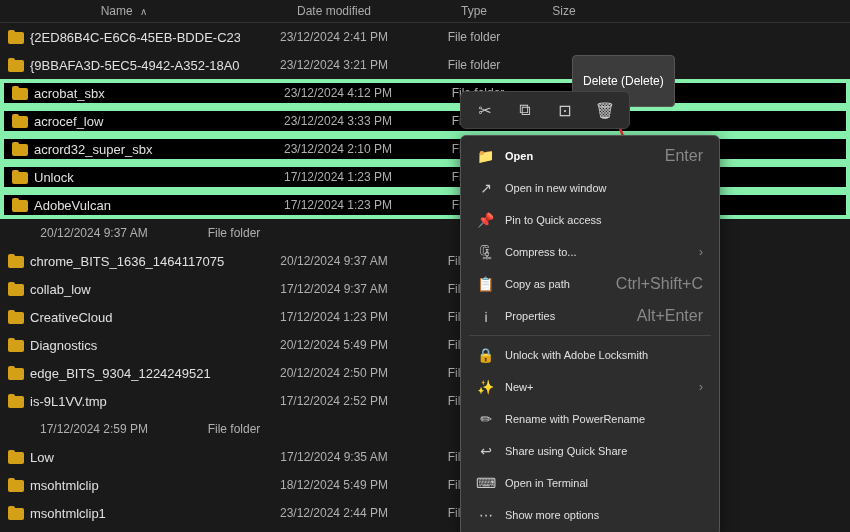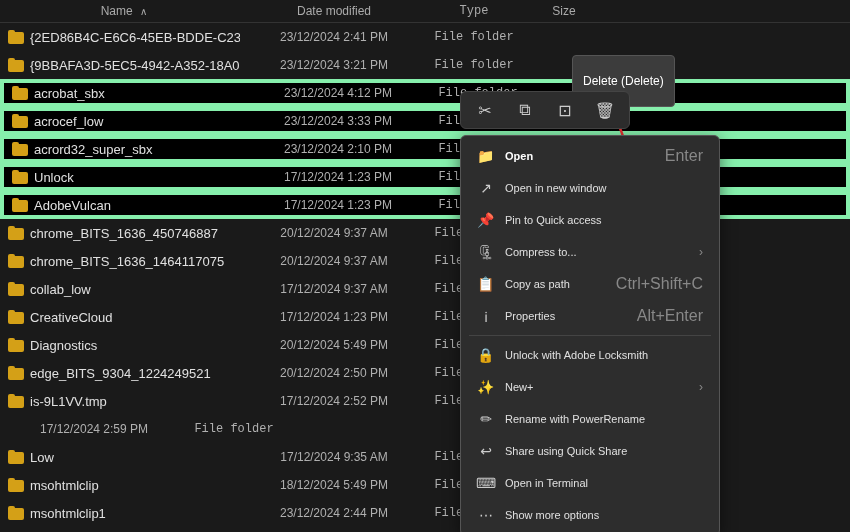--- a/index.html
+++ b/index.html
@@ -26,21 +26,21 @@
       display: flex;
       background: #1a1a1a;
       border-bottom: 1px solid #333;
       padding: 4px 0;
       color: #aaa;
       font-size: 12px;
     }
 
     .col-name { width: 240px; padding-left: 8px; cursor: pointer; }
     .col-date { width: 180px; padding-left: 8px; }
-    .col-type { width: 100px; padding-left: 8px; font-family: Liberation Mono, monospace; }
+    .col-type { width: 100px; padding-left: 8px; }
     .col-size { width: 80px; padding-left: 8px; }
 
     .file-row {
       display: flex;
       align-items: center;
       height: 28px;
       padding: 0;
       cursor: pointer;
     }
     .file-row.highlighted {
@@ -280,24 +280,20 @@
       <div class="file-row highlighted">
     <div class="col-name">
       <span class="folder-icon"></span>
       <span>AdobeVulcan</span>
     </div>
     <div class="col-date">17/12/2024 1:23 PM</div>
     <div class="col-type">File folder</div>
     <div class="col-size"></div>
   </div>
       <div class="file-row">
-    <div class="col-name">
-      <span class="folder-icon"></span>
-      <span>chrome_BITS_1636_450746887</span>
-    </div>
     <div class="col-date">20/12/2024 9:37 AM</div>
     <div class="col-type">File folder</div>
     <div class="col-size"></div>
   </div>
       <div class="file-row">
     <div class="col-name">
       <span class="folder-icon"></span>
       <span>chrome_BITS_1636_1464117075</span>
     </div>
     <div class="col-date">20/12/2024 9:37 AM</div>

